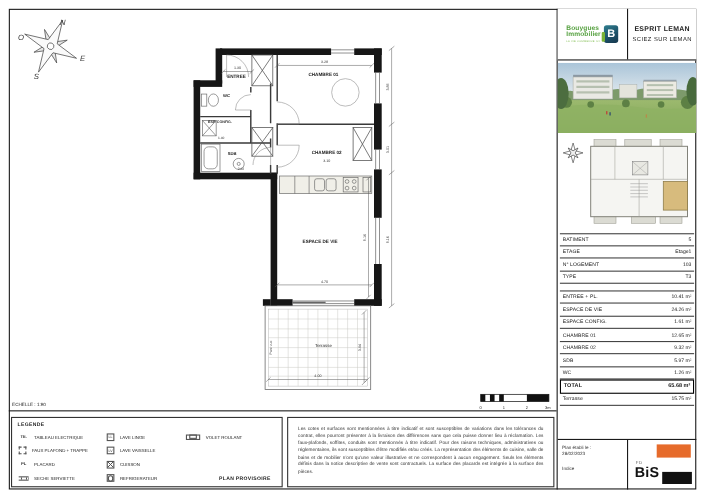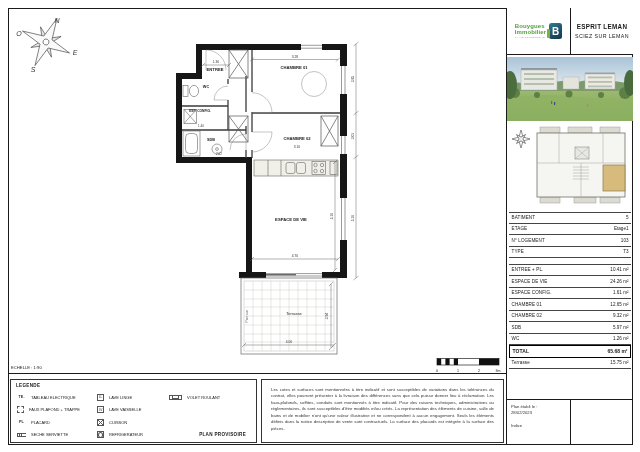--- a/index.html
+++ b/index.html
@@ -357,20 +357,26 @@
       <span class="t-v">15.75 m²</span>
     </div>
   </div>
 
 <div class="footer">
   <div class="f-left">
     <div>Plan établi le :</div>
     <div>28/02/2023</div>
     <div class="ind">Indice</div>
   </div>
+  <div class="f-right">
+    <div class="bis-orange"></div>
+    <div class="bis-fd">FD</div>
+    <div class="bis-txt">BiS</div>
+    <div class="bis-black"></div>
+  </div>
 </div>
 
 <div class="legend">
   <div class="lg-title">LEGENDE</div>
   <div class="lg-col" id="leg-col-0">
       <div class="leg-row">
         <span class="lg-ic te-symbol">TE.</span>
         <span>TABLEAU ELECTRIQUE</span>
       </div>
       <div class="leg-row">

